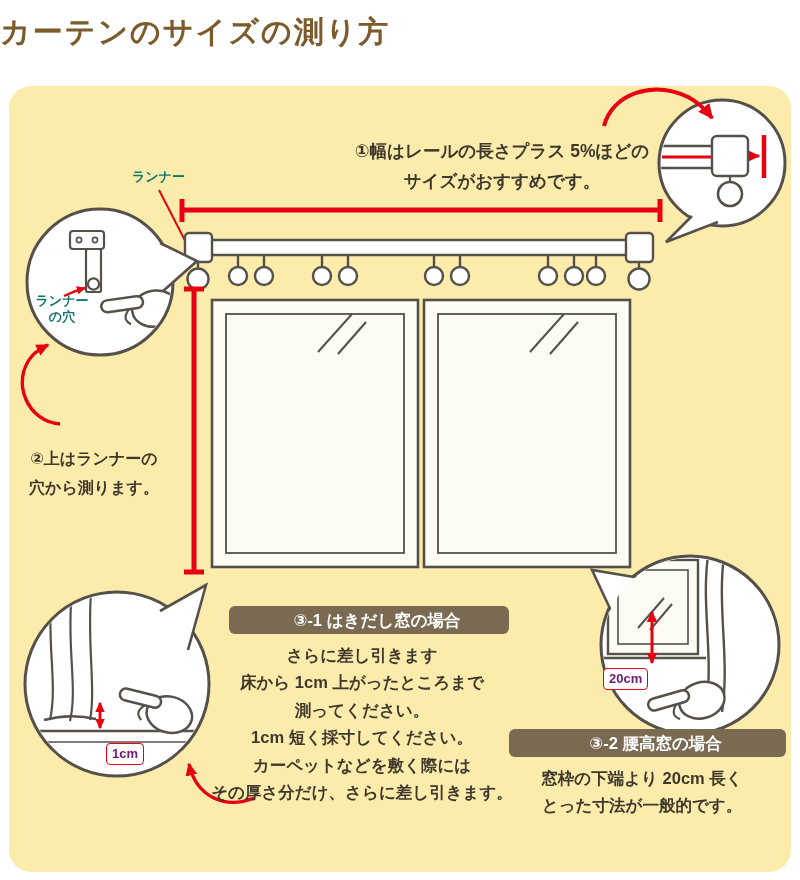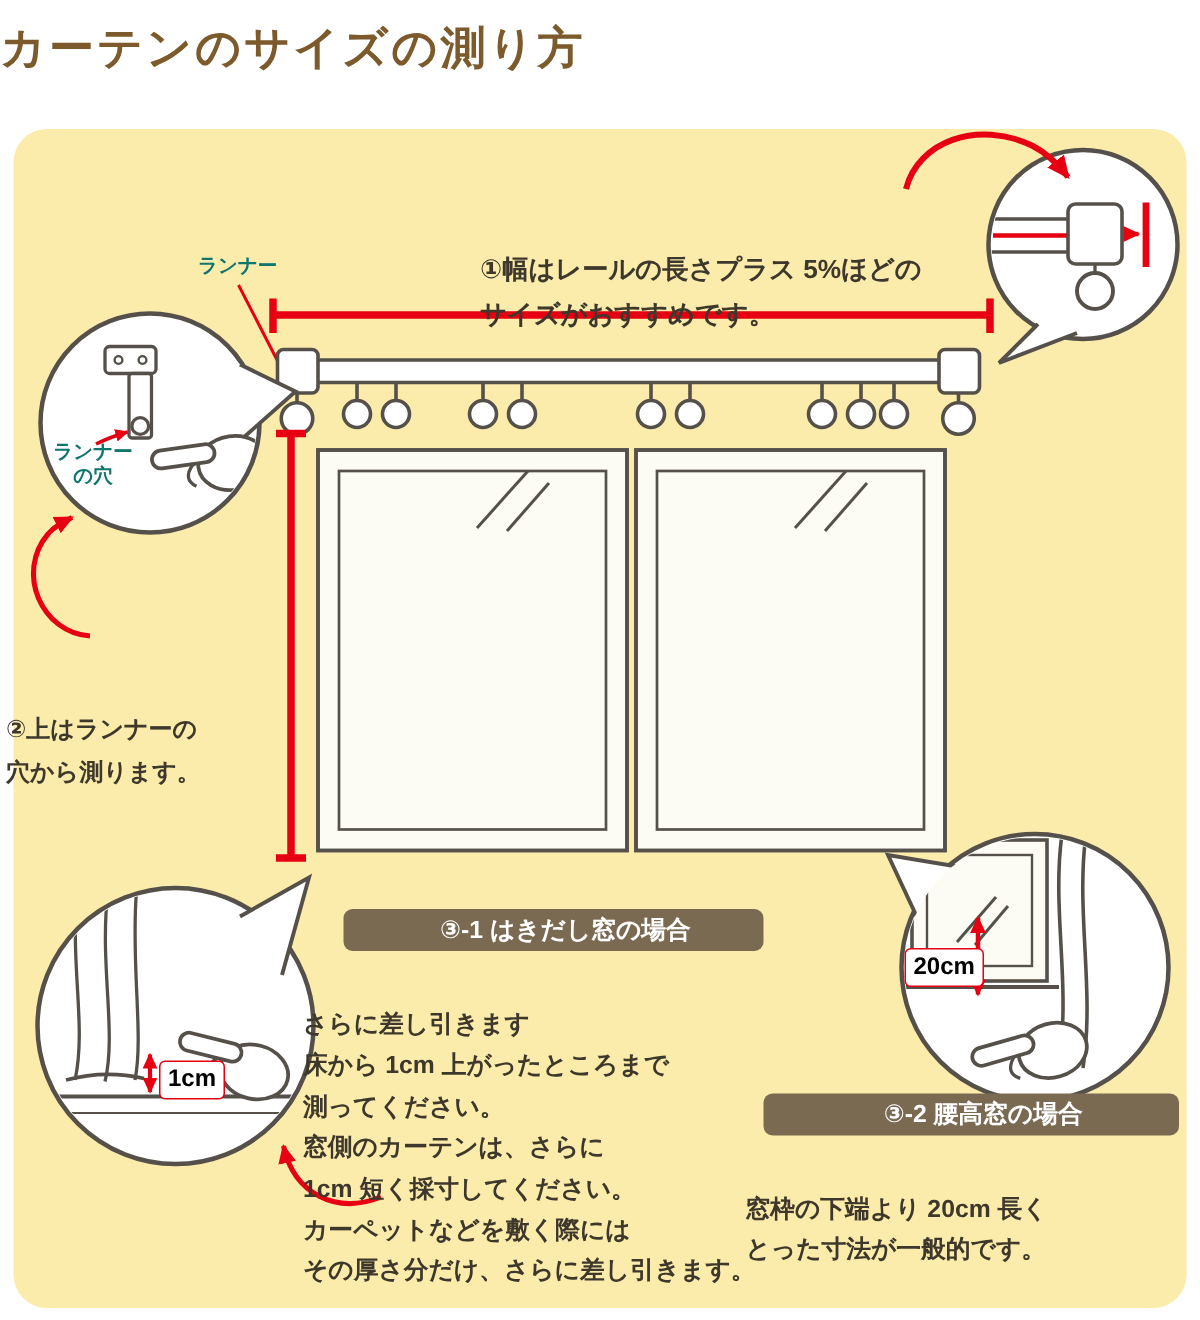--- a/index.html
+++ b/index.html
@@ -3,34 +3,34 @@
 <meta charset="utf-8">
 <style>
   html,body { margin:0; padding:0; background:#ffffff; }
   body { font-family:"Liberation Sans","DejaVu Sans",sans-serif; }
   .stage { position:relative; width:800px; height:880px; background:#ffffff; overflow:hidden; }
   .panel { position:absolute; left:9px; top:86px; width:782px; height:786px;
            background:#fcecac; border-radius:22px; z-index:0; }
   svg.canvas { position:absolute; left:0; top:0; z-index:1; }
   .title { position:absolute; left:0; top:12px; width:800px; margin:0; text-align:left;
            font-size:30px; font-weight:bold; color:#7c5a2b; letter-spacing:2px; z-index:2; }
-  .txt { position:absolute; z-index:2; color:#3e382c; font-weight:bold; text-align:left;margin-top:28px; }
+  .txt { position:absolute; z-index:2; color:#3e382c; font-weight:bold; text-align:center; }
   .step1 { left:320px; top:136px; width:364px; font-size:17.5px; line-height:30px; }
   .step2 { left:4px;  top:444px; width:180px; font-size:16px; line-height:29px; }
   .sec1  { left:202px; top:642px; width:320px; font-size:16.5px; line-height:27.4px; }
   .sec2  { left:497px; top:765px; width:290px; font-size:16.5px; line-height:27px; }
   .red-label { position:absolute; z-index:2; color:#0f766e; font-weight:bold; font-size:13px; }
   .runner { left:132px; top:168px; }
   .hole   { left:32px; top:293px; width:60px; text-align:center; line-height:16px; }
   .sec-header { position:absolute; z-index:2; background:#7a6a52; color:#ffffff; font-weight:bold;
                 font-size:16.5px; text-align:center; height:28px; line-height:28px; border-radius:6px;padding-left:16px; }
   .h1pos { left:229px; top:606px; width:264px; }
   .h2pos { left:509px; top:729px; width:261px; }
-  .pill { position:absolute; z-index:2; background:#ffffff; color:#000000; font-weight:bold;
-          font-size:16px; line-height:1.25; padding:2px 5px; border:1.5px solid #e60012; border-radius:4px; }
+  .pill { position:absolute; z-index:2; background:#ffffff; color:#701a75; font-weight:bold;
+          font-size:13px; line-height:1.25; padding:2px 5px; border:1.5px solid #e60012; border-radius:4px;margin-top:36px; }
   .pos1cm  { left:106px; top:707px; }
   .pos20cm { left:603px; top:632px; }
 </style>
 </head>
 <body>
 
 <div class="stage">
 
   <div class="panel"></div>
 
@@ -201,21 +201,20 @@
     <div>②上はランナーの</div>
     <div>穴から測ります。</div>
   </div>
 
   <div class="sec-header h1pos">③-1 はきだし窓の場合</div>
 
   <div class="txt sec1">
     <div>さらに差し引きます</div>
     <div>床から 1cm 上がったところまで</div>
     <div>測ってください。</div>
-    <div>窓側のカーテンは、さらに</div>
     <div>1cm 短く採寸してください。</div>
     <div>カーペットなどを敷く際には</div>
     <div>その厚さ分だけ、さらに差し引きます。</div>
   </div>
 
   <div class="pill pos1cm">1cm</div>
   <div class="pill pos20cm">20cm</div>
 
   <div class="sec-header h2pos">③-2 腰高窓の場合</div>
 

